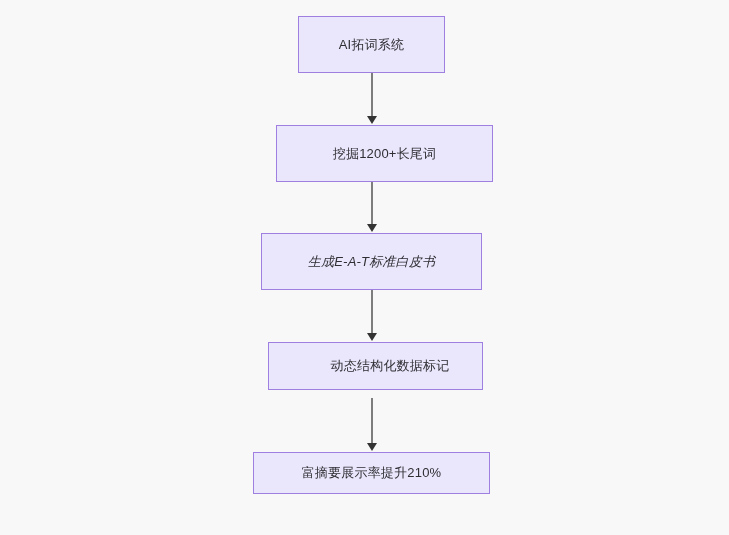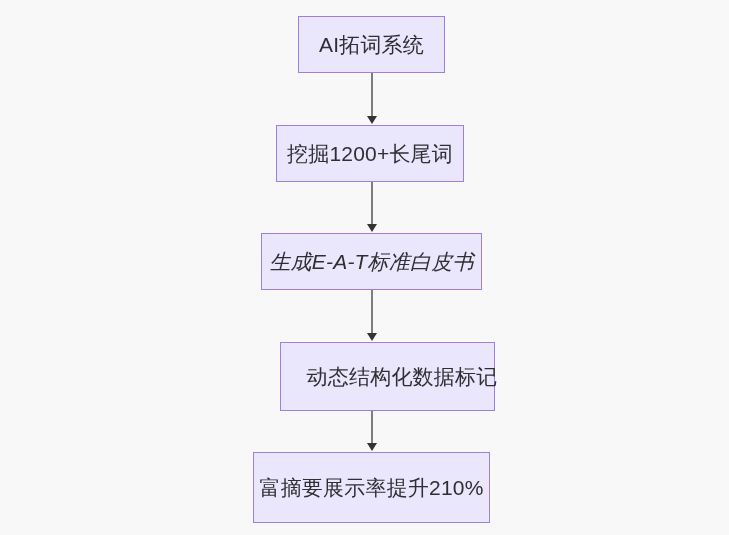--- a/index.html
+++ b/index.html
@@ -24,21 +24,21 @@
 
   .node {
     position: absolute;
     box-sizing: border-box;
     background: #eae7fc;
     border: 1.6px solid #9f7fe0;
     display: flex;
     align-items: center;
     justify-content: center;
     color: #2e2e33;
-    font-size: 21px;
+    font-size: 13px;
     line-height: 1.2;
     letter-spacing: 0.2px;
     white-space: nowrap;
   }
 
   .node-label {
     display: block;
   }
 
   .edge {
@@ -79,26 +79,26 @@
     <div class="edge-head" style="top: 43px; border-top-color: rgb(51, 51, 51);"></div>
   </div>
   <div class="edge" id="edge-e4" style="left: 371px; top: 398px; width: 2px; height: 53px;">
     <div class="edge-line" style="height: 46px; background: rgb(125, 125, 125);"></div>
     <div class="edge-head" style="top: 45px; border-top-color: rgb(51, 51, 51);"></div>
   </div>
 
   <div class="node" id="node-n1" style="left: 298px; top: 16px; width: 147px; height: 57px; background: rgb(234, 231, 252); border-color: rgb(159, 127, 224); color: rgb(46, 46, 51);">
     <span class="node-label">AI拓词系统</span>
   </div>
-  <div class="node" id="node-n2" style="left: 276px; top: 125px; width: 188px; height: 57px; background: rgb(234, 231, 252); border-color: rgb(159, 127, 224); color: rgb(46, 46, 51);">
+  <div class="node" id="node-n2" style="left: 276px; top: 125px; width: 217px; height: 57px; background: rgb(234, 231, 252); border-color: rgb(159, 127, 224); color: rgb(46, 46, 51);">
     <span class="node-label">挖掘1200+长尾词</span>
   </div>
   <div class="node" id="node-n3" style="left: 261px; top: 233px; width: 221px; height: 57px; background: rgb(234, 231, 252); border-color: rgb(159, 127, 224); color: rgb(46, 46, 51); font-style: italic;">
     <span class="node-label">生成E-A-T标准白皮书</span>
   </div>
-  <div class="node" id="node-n4" style="left: 280px; top: 342px; width: 215px; height: 69px; background: rgb(234, 231, 252); border-color: rgb(159, 127, 224); color: rgb(46, 46, 51); padding-left: 29px;">
+  <div class="node" id="node-n4" style="left: 268px; top: 342px; width: 215px; height: 48px; background: rgb(234, 231, 252); border-color: rgb(159, 127, 224); color: rgb(46, 46, 51); padding-left: 29px;">
     <span class="node-label">动态结构化数据标记</span>
   </div>
-  <div class="node" id="node-n5" style="left: 253px; top: 452px; width: 237px; height: 71px; background: rgb(234, 231, 252); border-color: rgb(159, 127, 224); color: rgb(46, 46, 51);">
+  <div class="node" id="node-n5" style="left: 253px; top: 452px; width: 237px; height: 42px; background: rgb(234, 231, 252); border-color: rgb(159, 127, 224); color: rgb(46, 46, 51);">
     <span class="node-label">富摘要展示率提升210%</span>
   </div>
 
 </div>
 
 </body></html>

